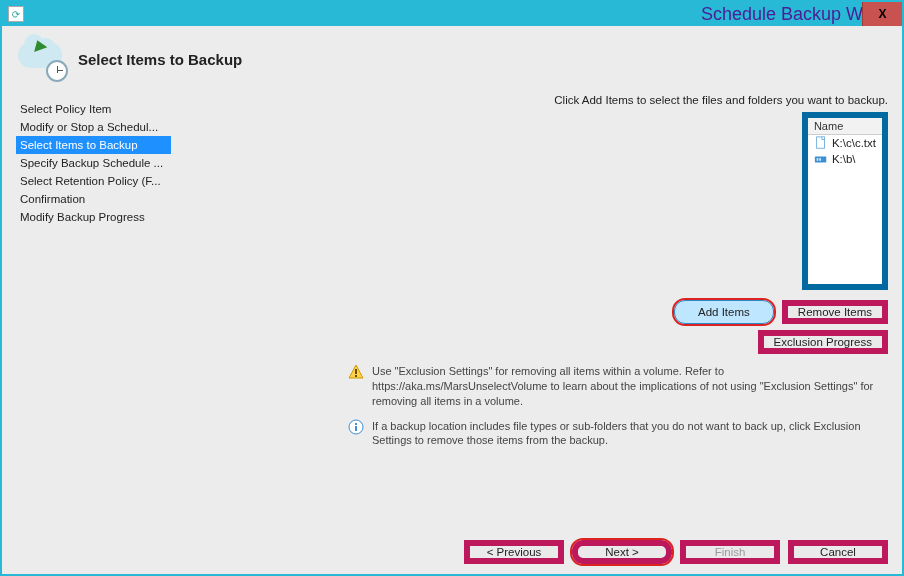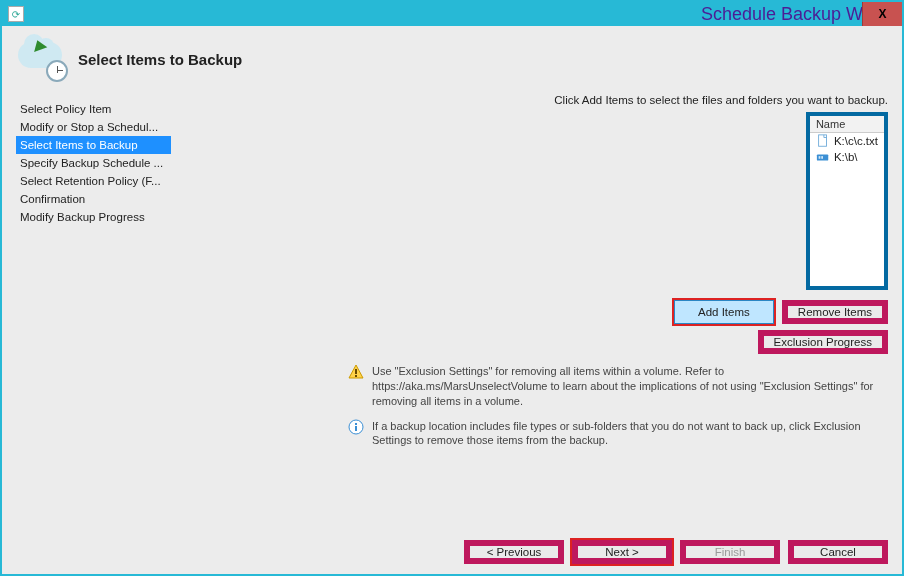--- a/index.html
+++ b/index.html
@@ -19,33 +19,33 @@
   .clock { position:absolute; right:-2px; bottom:-2px; width:22px; height:22px; border:2px solid #8aa9ba; border-radius:50%; background:#fff; }
   .clock::before { content:""; position:absolute; left:50%; top:20%; width:1px; height:7px; background:#555; transform-origin:bottom; }
   .clock::after { content:""; position:absolute; left:50%; top:45%; width:6px; height:1px; background:#555; }
   .page-title { font-size:15px; font-weight:bold; color:#222; }
   .body-row { flex:1; display:flex; }
   .sidebar { width:155px; padding-top:6px; }
   .sidebar-item { padding:3px 6px 3px 4px; font-size:11.5px; color:#222; cursor:pointer; white-space:nowrap; overflow:hidden; text-overflow:ellipsis; }
   .sidebar-item.selected { background:#1e90ff; color:#fff; }
   .main { flex:1; padding-left:12px; display:flex; flex-direction:column;align-items:flex-end; }
   .instruction { font-size:11.5px; color:#222; margin-bottom:6px; }
-  .grid { border:4px solid #0369a1; background:#fff; height:178px; }
+  .grid { border:6px solid #0369a1; background:#fff; height:178px; }
   .grid-header { background:#f2f2f2; border-bottom:1px solid #ccc; padding:2px 6px; font-size:11px; color:#333; }
   .grid-body { }
   .grid-row { display:flex; align-items:center; padding:1px 6px; font-size:11.5px; gap:4px; }
   .grid-row.sel { background:#e8e8e8; }
   .file-icon { width:14px; height:14px; display:inline-block; }
   .file-icon svg { width:14px; height:14px; }
   .btn-row { display:flex; justify-content:flex-end; gap:8px; margin-top:10px; }
   .btn-row2 { display:flex; justify-content:flex-end; gap:8px; margin-top:6px; }
   .btn { min-width:100px; height:24px; border:6px solid #be185d; background:#eaeaea; font-size:11.5px; display:flex; align-items:center; justify-content:center; padding:0 10px; cursor:pointer; }
   .btn.disabled { color:#9a9a9a; cursor:default; }
   .btn.accent { background:#bfe6ff; border:1px solid #2a86c4; }
-  .highlight { outline:2px solid #d22; outline-offset:0; }
+  .highlight { outline:2px solid #d22; outline-offset:0;border-radius:11px; }
   .info-block { display:flex; gap:8px; margin-top:10px; align-items:flex-start; max-width:540px; }
   .icon16 { width:16px; height:16px; flex:0 0 16px; }
   .info-text { font-size:11px; color:#444; line-height:1.35; }
   .footer-row { display:flex; justify-content:flex-end; gap:8px; margin-top:auto; padding-top:12px; }
 </style>
 </head>
 <body>
 
 <div class="window">
   <div class="titlebar">

